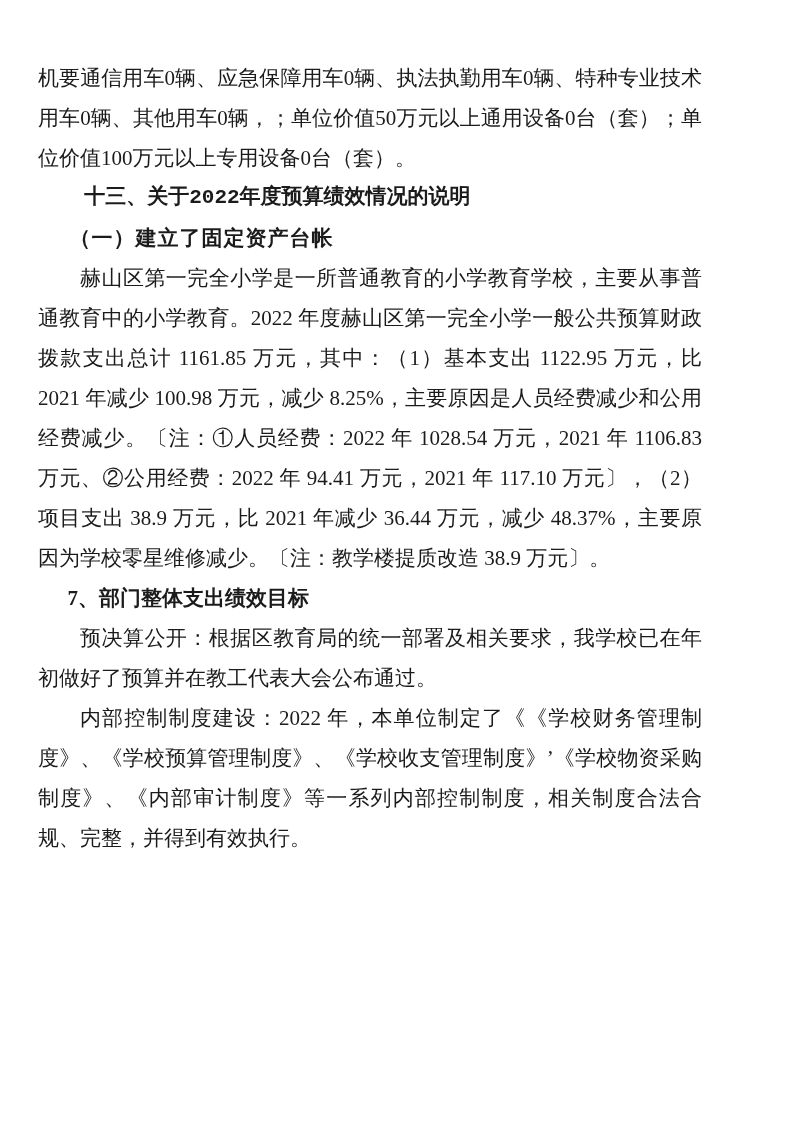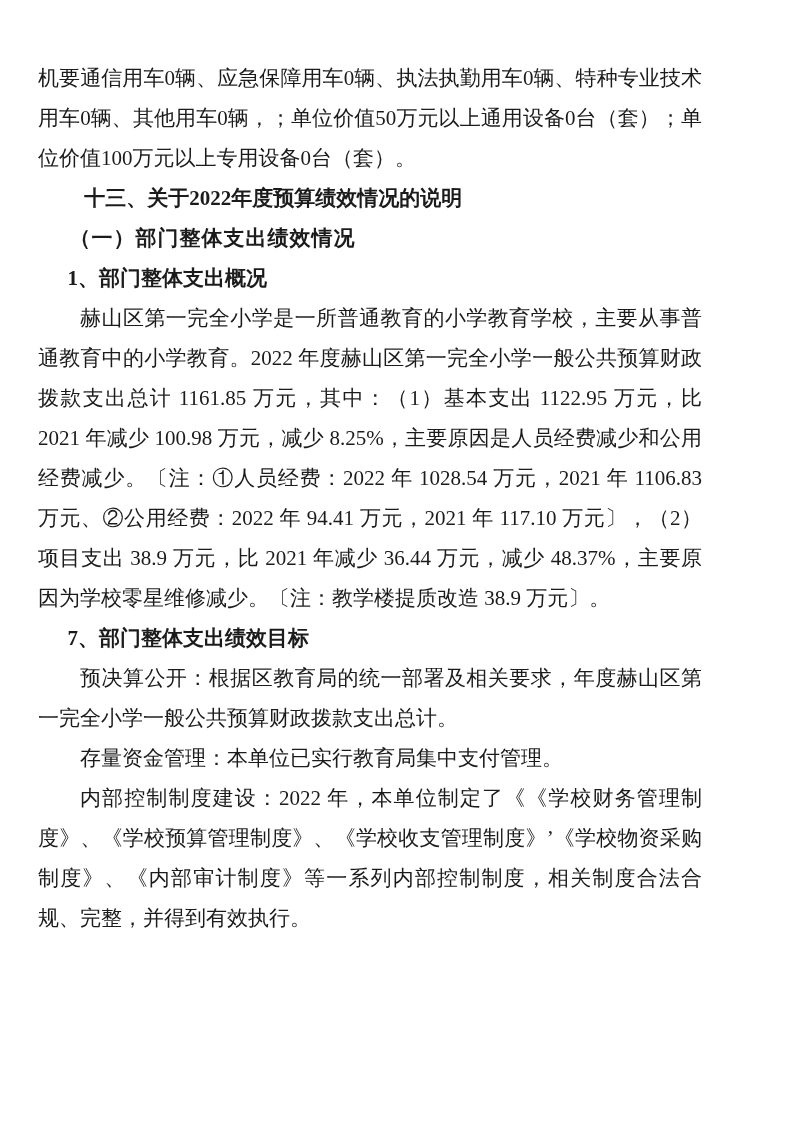--- a/index.html
+++ b/index.html
@@ -31,21 +31,21 @@
   }
   .para {
     text-align: justify;
     text-indent: 2em;
   }
   .para-continuation {
     text-align: justify;
     text-indent: 0;
   }
   .section-heading {
-    font-family: Liberation Serif, serif;
+    font-family: Liberation Mono, monospace;
     font-weight: 600;
     text-indent: 2.2em;
   }
   .subsection-heading {
     font-family: "Liberation Serif", "DejaVu Serif", serif;
     font-weight: bold;
     text-indent: 1.5em;
     letter-spacing: 1px;
   }
   .numbered-heading {
@@ -53,21 +53,19 @@
     font-weight: bold;
     text-indent: 1.4em;
   }
 </style>
 </head>
 <body>
 
 <div class="page">
   <p class="para-continuation">机要通信用车0辆、应急保障用车0辆、执法执勤用车0辆、特种专业技术用车0辆、其他用车0辆，；单位价值50万元以上通用设备0台（套）；单位价值100万元以上专用设备0台（套）。</p>
   <h2 class="section-heading">十三、关于2022年度预算绩效情况的说明</h2>
-  <h3 class="subsection-heading">（一）部门整体支出绩效情况</h3>
-  <h4 class="numbered-heading">1、部门整体支出概况</h4>
+  <h3 class="subsection-heading">（一）建立了固定资产台帐</h3>
   <p class="para">赫山区第一完全小学是一所普通教育的小学教育学校，主要从事普通教育中的小学教育。2022 年度赫山区第一完全小学一般公共预算财政拨款支出总计 1161.85 万元，其中：（1）基本支出 1122.95 万元，比 2021 年减少 100.98 万元，减少 8.25%，主要原因是人员经费减少和公用经费减少。〔注：①人员经费：2022 年 1028.54 万元，2021 年 1106.83 万元、②公用经费：2022 年 94.41 万元，2021 年 117.10 万元〕，（2）项目支出 38.9 万元，比 2021 年减少 36.44 万元，减少 48.37%，主要原因为学校零星维修减少。〔注：教学楼提质改造 38.9 万元〕。</p>
   <h4 class="numbered-heading">7、部门整体支出绩效目标</h4>
-  <p class="para">预决算公开：根据区教育局的统一部署及相关要求，年度赫山区第一完全小学一般公共预算财政拨款支出总计。</p>
-  <p class="para">存量资金管理：本单位已实行教育局集中支付管理。</p>
+  <p class="para">预决算公开：根据区教育局的统一部署及相关要求，我学校已在年初做好了预算并在教工代表大会公布通过。</p>
   <p class="para">内部控制制度建设：2022 年，本单位制定了《《学校财务管理制度》、《学校预算管理制度》、《学校收支管理制度》’《学校物资采购制度》、《内部审计制度》等一系列内部控制制度，相关制度合法合规、完整，并得到有效执行。</p>
 
 </div>
 
 </body></html>

